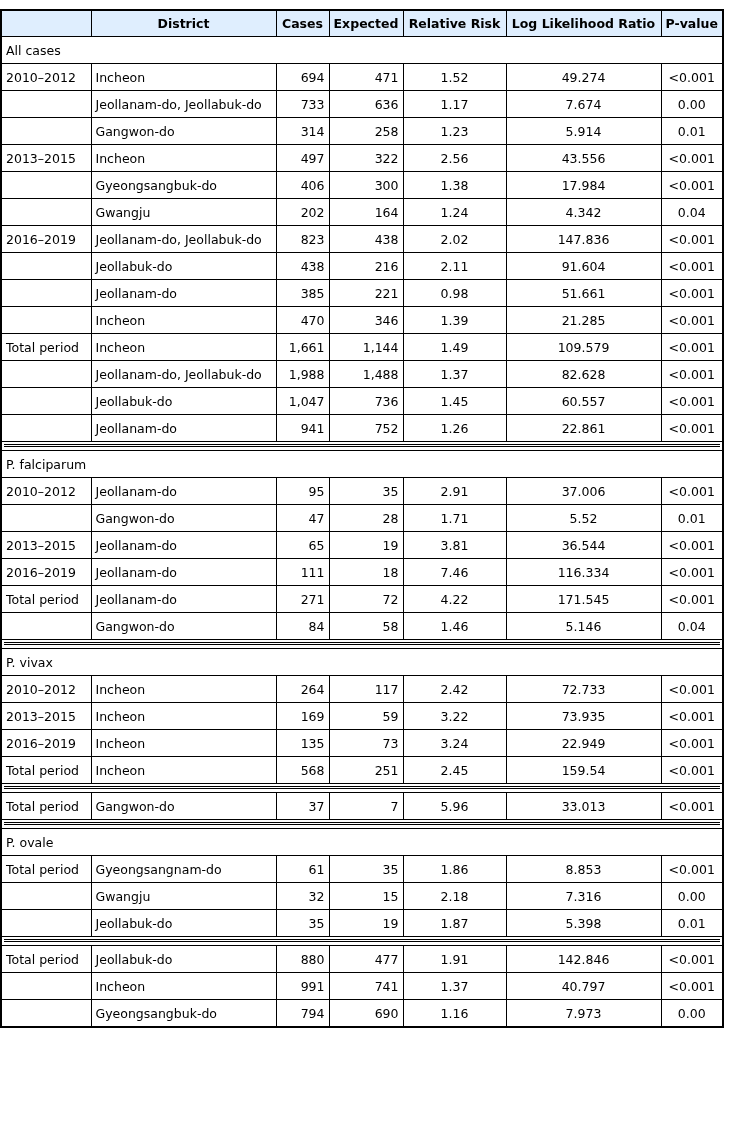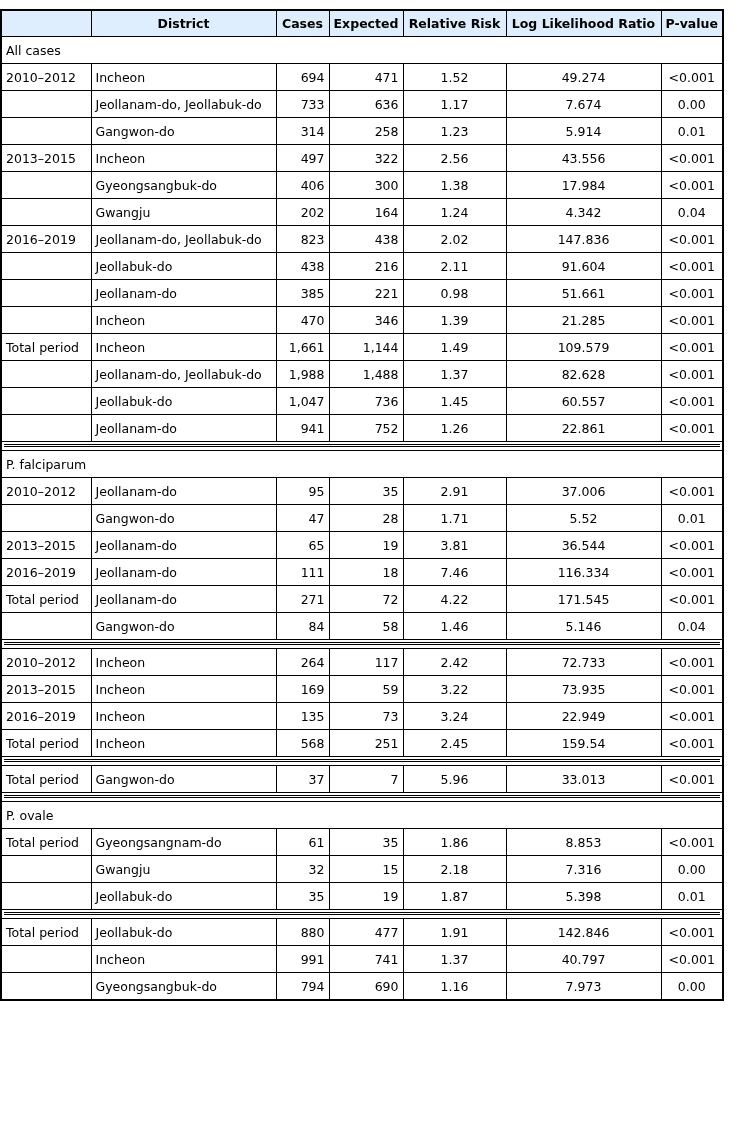--- a/index.html
+++ b/index.html
@@ -241,20 +241,23 @@
         <td class="ctr">1.46</td>
         <td class="ctr">5.146</td>
         <td class="ctr">0.04</td>
       </tr>
       <tr class="sep">
         <td colspan="7">
           <div class="dbl"></div>
         </td>
       </tr>
       <tr>
+        <td colspan="7" class="section">P. vivax</td>
+      </tr>
+      <tr>
         <td>2010–2012</td>
         <td>Incheon</td>
         <td class="num">264</td>
         <td class="num">117</td>
         <td class="ctr">2.42</td>
         <td class="ctr">72.733</td>
         <td class="ctr">&lt;0.001</td>
       </tr>
       <tr>
         <td>2013–2015</td>

